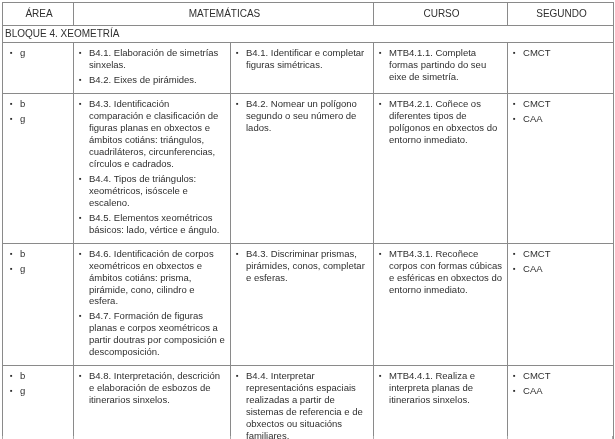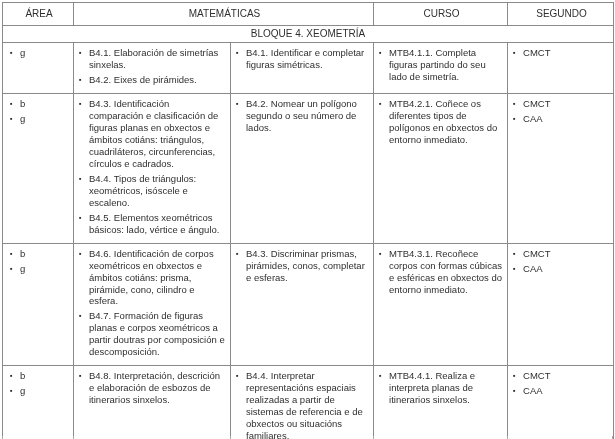--- a/index.html
+++ b/index.html
@@ -39,21 +39,20 @@
     font-size: 10px;
     text-align: center;
     padding: 5px 0 4px 2px;
     line-height: 12px;
     color: #2f2f2f;
   }
   tr.hdr1 th { height: 23px; }
   tr.hdr2 th { height: 25px; }
   tr.block-row td {
     height: 16px;
-    text-align: center;
     font-size: 10px;
     padding: 2px;
     line-height: 12px;
   }
   
   tbody td.cell {
     padding: 4px 4px 4px 5px;
     font-size: 9.5px;
     line-height: 1.26;
   }
@@ -130,21 +129,21 @@
           </td>
           <td class="cell cell-criterios">
             <div class="li">
               <span class="bullet">▪</span>
               <span class="txt">B4.1. Identificar e completar figuras simétricas.</span>
             </div>
           </td>
           <td class="cell cell-estandares">
             <div class="li">
               <span class="bullet">▪</span>
-              <span class="txt">MTB4.1.1. Completa figuras partindo do seu lado de simetría.</span>
+              <span class="txt">MTB4.1.1. Completa formas partindo do seu eixe de simetría.</span>
             </div>
           </td>
           <td class="cell cell-competencias">
             <div class="li">
               <span class="bullet">▪</span>
               <span class="txt">CMCT</span>
             </div>
           </td>
         </tr>
         <tr>

